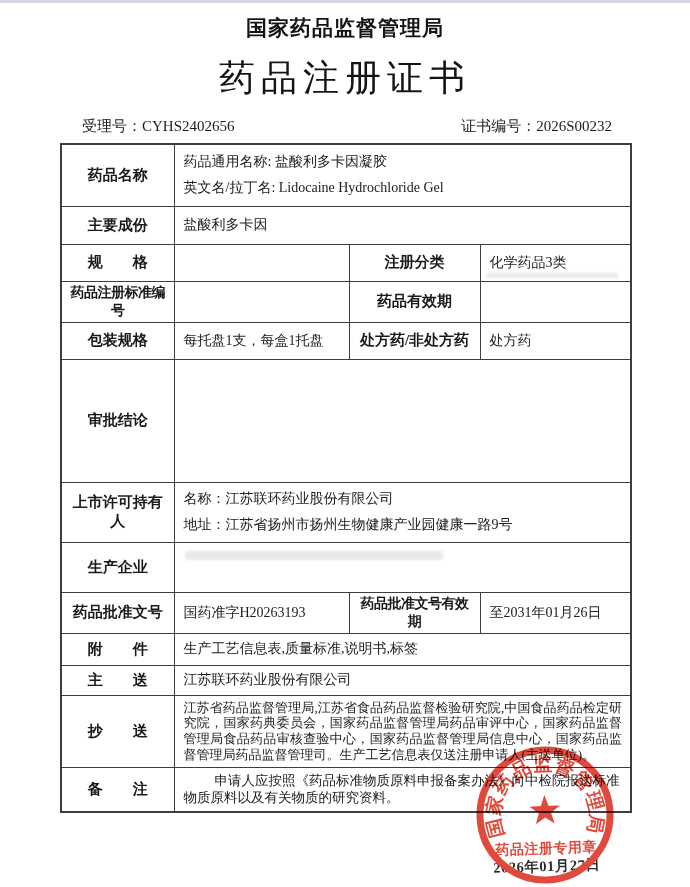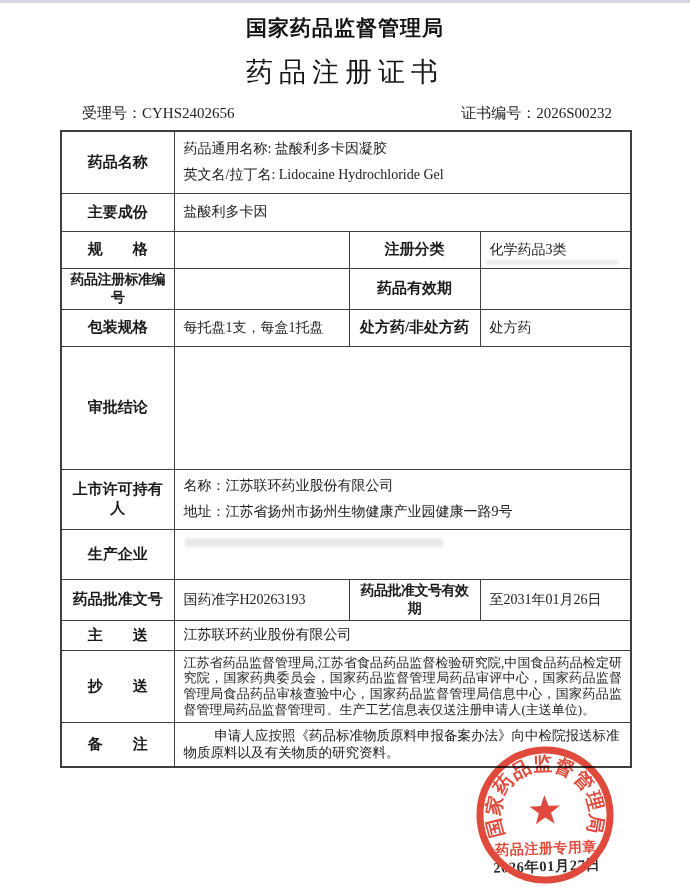--- a/index.html
+++ b/index.html
@@ -12,21 +12,21 @@
   }
   .top-strip { height:3px; background:#d9d5e6; }
   .authority {
     text-align:center; margin-top:11px;
     font-size:21px; font-weight:bold; letter-spacing:1px;
     font-family:"Liberation Sans","DejaVu Sans",sans-serif;
     color:#141414;
   }
   .cert-title {
     text-align:center; margin-top:12px;
-    font-size:27px; font-weight:normal; letter-spacing:6px;
+    font-size:36px; font-weight:normal; letter-spacing:6px;
     color:#141414;
   }
   .ref-row {
     display:flex; justify-content:space-between;
     margin:14px 78px 7px 62px;
     font-size:15px;
   }
   .ref-row .grp { white-space:nowrap;margin-left:20px; }
 
   table.cert {
@@ -157,20 +157,24 @@
     <td class="val rel" colspan="3"><span></span><span class="ghost"></span></td>
   </tr>
 
   <tr style="height:35px">
     <td class="lab">药品批准文号</td>
     <td class="val">国药准字H20263193</td>
     <td class="lab small">药品批准文号有效期</td>
     <td class="val">至2031年01月26日</td>
   </tr>
 
+  <tr style="height:32px">
+    <td class="lab">附　　件</td>
+    <td class="val" colspan="3">生产工艺信息表,质量标准,说明书,标签</td>
+  </tr>
 
   <tr style="height:30px">
     <td class="lab">主　　送</td>
     <td class="val" colspan="3">江苏联环药业股份有限公司</td>
   </tr>
 
   <tr style="height:63px">
     <td class="lab">抄　　送</td>
     <td class="val cc" colspan="3">江苏省药品监督管理局,江苏省食品药品监督检验研究院,中国食品药品检定研究院，国家药典委员会，国家药品监督管理局药品审评中心，国家药品监督管理局食品药品审核查验中心，国家药品监督管理局信息中心，国家药品监督管理局药品监督管理司。生产工艺信息表仅送注册申请人(主送单位)。</td>
   </tr>

